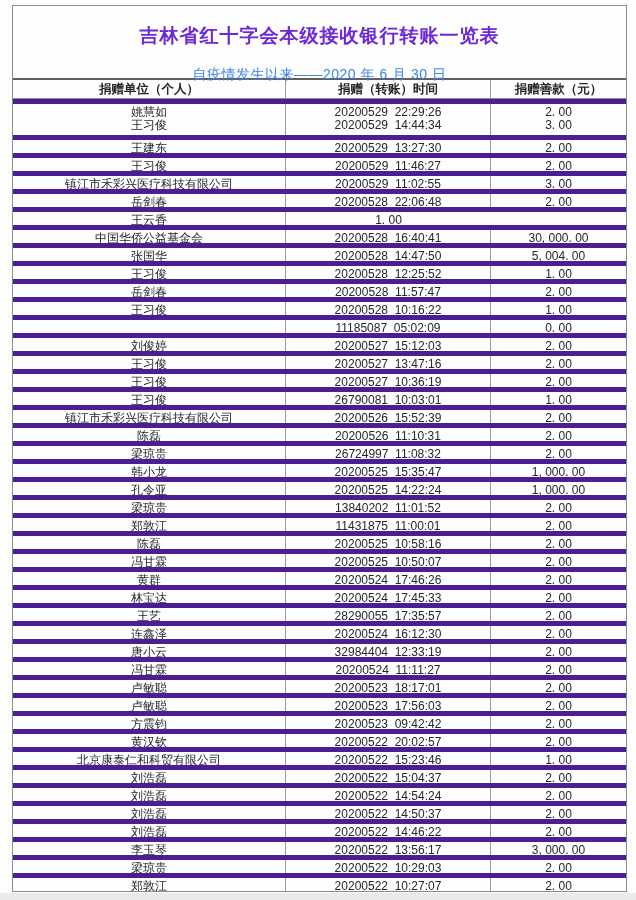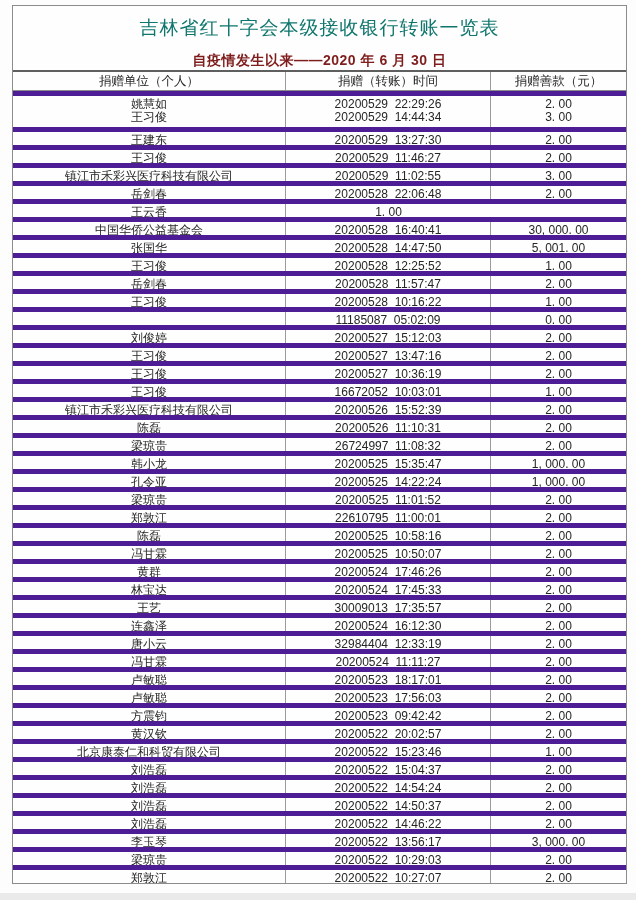--- a/index.html
+++ b/index.html
@@ -10,36 +10,36 @@
     color:#262626;
   }
   .sheet{position:relative;width:636px;height:900px;}
   .docbox{
     position:absolute;left:12px;top:5px;width:615px;
     border:1px solid #8c8c8c;background:#fefefe;
     box-sizing:border-box;
   }
   .title-area{height:64px;text-align:center;}
   .doc-title{
-    margin:0;padding-top:9px;
-    font-size:19px;font-weight:normal;letter-spacing:1px;color:#0f766e;
+    margin:8px;padding-top:9px;
+    font-size:19px;font-weight:bold;letter-spacing:1px;color:#6d28d9;
   }
   .doc-subtitle{
     margin:2px;padding-top:9px;
-    font-size:14px;font-weight:bold;color:#7f1d1d;letter-spacing:0.5px;
+    font-size:14px;font-weight:normal;color:#3b82f6;letter-spacing:0.5px;
   }
   .grid-table{border-top:2px solid #5f5f5f;}
   .trow{
     display:grid;
     grid-template-columns:273px 205px 135px;
     height:18px;box-sizing:border-box;
     border-top:5px solid #4c1d95;
   }
   .trow.header{
-    height:19px;border-top:none;font-weight:normal;
+    height:19px;border-top:none;font-weight:bold;
     border-bottom:1px solid #8c8c8c;
   }
   .grid-table .trow:nth-child(2){border-top:none;}
   .tcell{
     text-align:center;
     font-size:12px;line-height:17px;
     overflow:hidden;white-space:pre;
     border-right:1px solid #9b9b9b;
     box-sizing:border-box;
   }
@@ -111,21 +111,21 @@
 
   <div class="trow">
     <div class="tcell">中国华侨公益基金会</div>
     <div class="tcell">20200528  16:40:41</div>
     <div class="tcell">30, 000. 00</div>
   </div>
 
   <div class="trow">
     <div class="tcell">张国华</div>
     <div class="tcell">20200528  14:47:50</div>
-    <div class="tcell">5, 001. 00</div>
+    <div class="tcell">5, 004. 00</div>
   </div>
 
   <div class="trow">
     <div class="tcell">王习俊</div>
     <div class="tcell">20200528  12:25:52</div>
     <div class="tcell">1. 00</div>
   </div>
 
   <div class="trow">
     <div class="tcell">岳剑春</div>
@@ -158,21 +158,21 @@
   </div>
 
   <div class="trow">
     <div class="tcell">王习俊</div>
     <div class="tcell">20200527  10:36:19</div>
     <div class="tcell">2. 00</div>
   </div>
 
   <div class="trow">
     <div class="tcell">王习俊</div>
-    <div class="tcell">16672052  10:03:01</div>
+    <div class="tcell">26790081  10:03:01</div>
     <div class="tcell">1. 00</div>
   </div>
 
   <div class="trow">
     <div class="tcell">镇江市禾彩兴医疗科技有限公司</div>
     <div class="tcell">20200526  15:52:39</div>
     <div class="tcell">2. 00</div>
   </div>
 
   <div class="trow">
@@ -194,27 +194,27 @@
   </div>
 
   <div class="trow">
     <div class="tcell">孔令亚</div>
     <div class="tcell">20200525  14:22:24</div>
     <div class="tcell">1, 000. 00</div>
   </div>
 
   <div class="trow">
     <div class="tcell">梁琼贵</div>
-    <div class="tcell">20200525  11:01:52</div>
+    <div class="tcell">13840202  11:01:52</div>
     <div class="tcell">2. 00</div>
   </div>
 
   <div class="trow">
     <div class="tcell">郑敦江</div>
-    <div class="tcell">22610795  11:00:01</div>
+    <div class="tcell">11431875  11:00:01</div>
     <div class="tcell">2. 00</div>
   </div>
 
   <div class="trow">
     <div class="tcell">陈磊</div>
     <div class="tcell">20200525  10:58:16</div>
     <div class="tcell">2. 00</div>
   </div>
 
   <div class="trow">
@@ -230,21 +230,21 @@
   </div>
 
   <div class="trow">
     <div class="tcell">林宝达</div>
     <div class="tcell">20200524  17:45:33</div>
     <div class="tcell">2. 00</div>
   </div>
 
   <div class="trow">
     <div class="tcell">王艺</div>
-    <div class="tcell">30009013  17:35:57</div>
+    <div class="tcell">28290055  17:35:57</div>
     <div class="tcell">2. 00</div>
   </div>
 
   <div class="trow">
     <div class="tcell">连鑫泽</div>
     <div class="tcell">20200524  16:12:30</div>
     <div class="tcell">2. 00</div>
   </div>
 
   <div class="trow">

